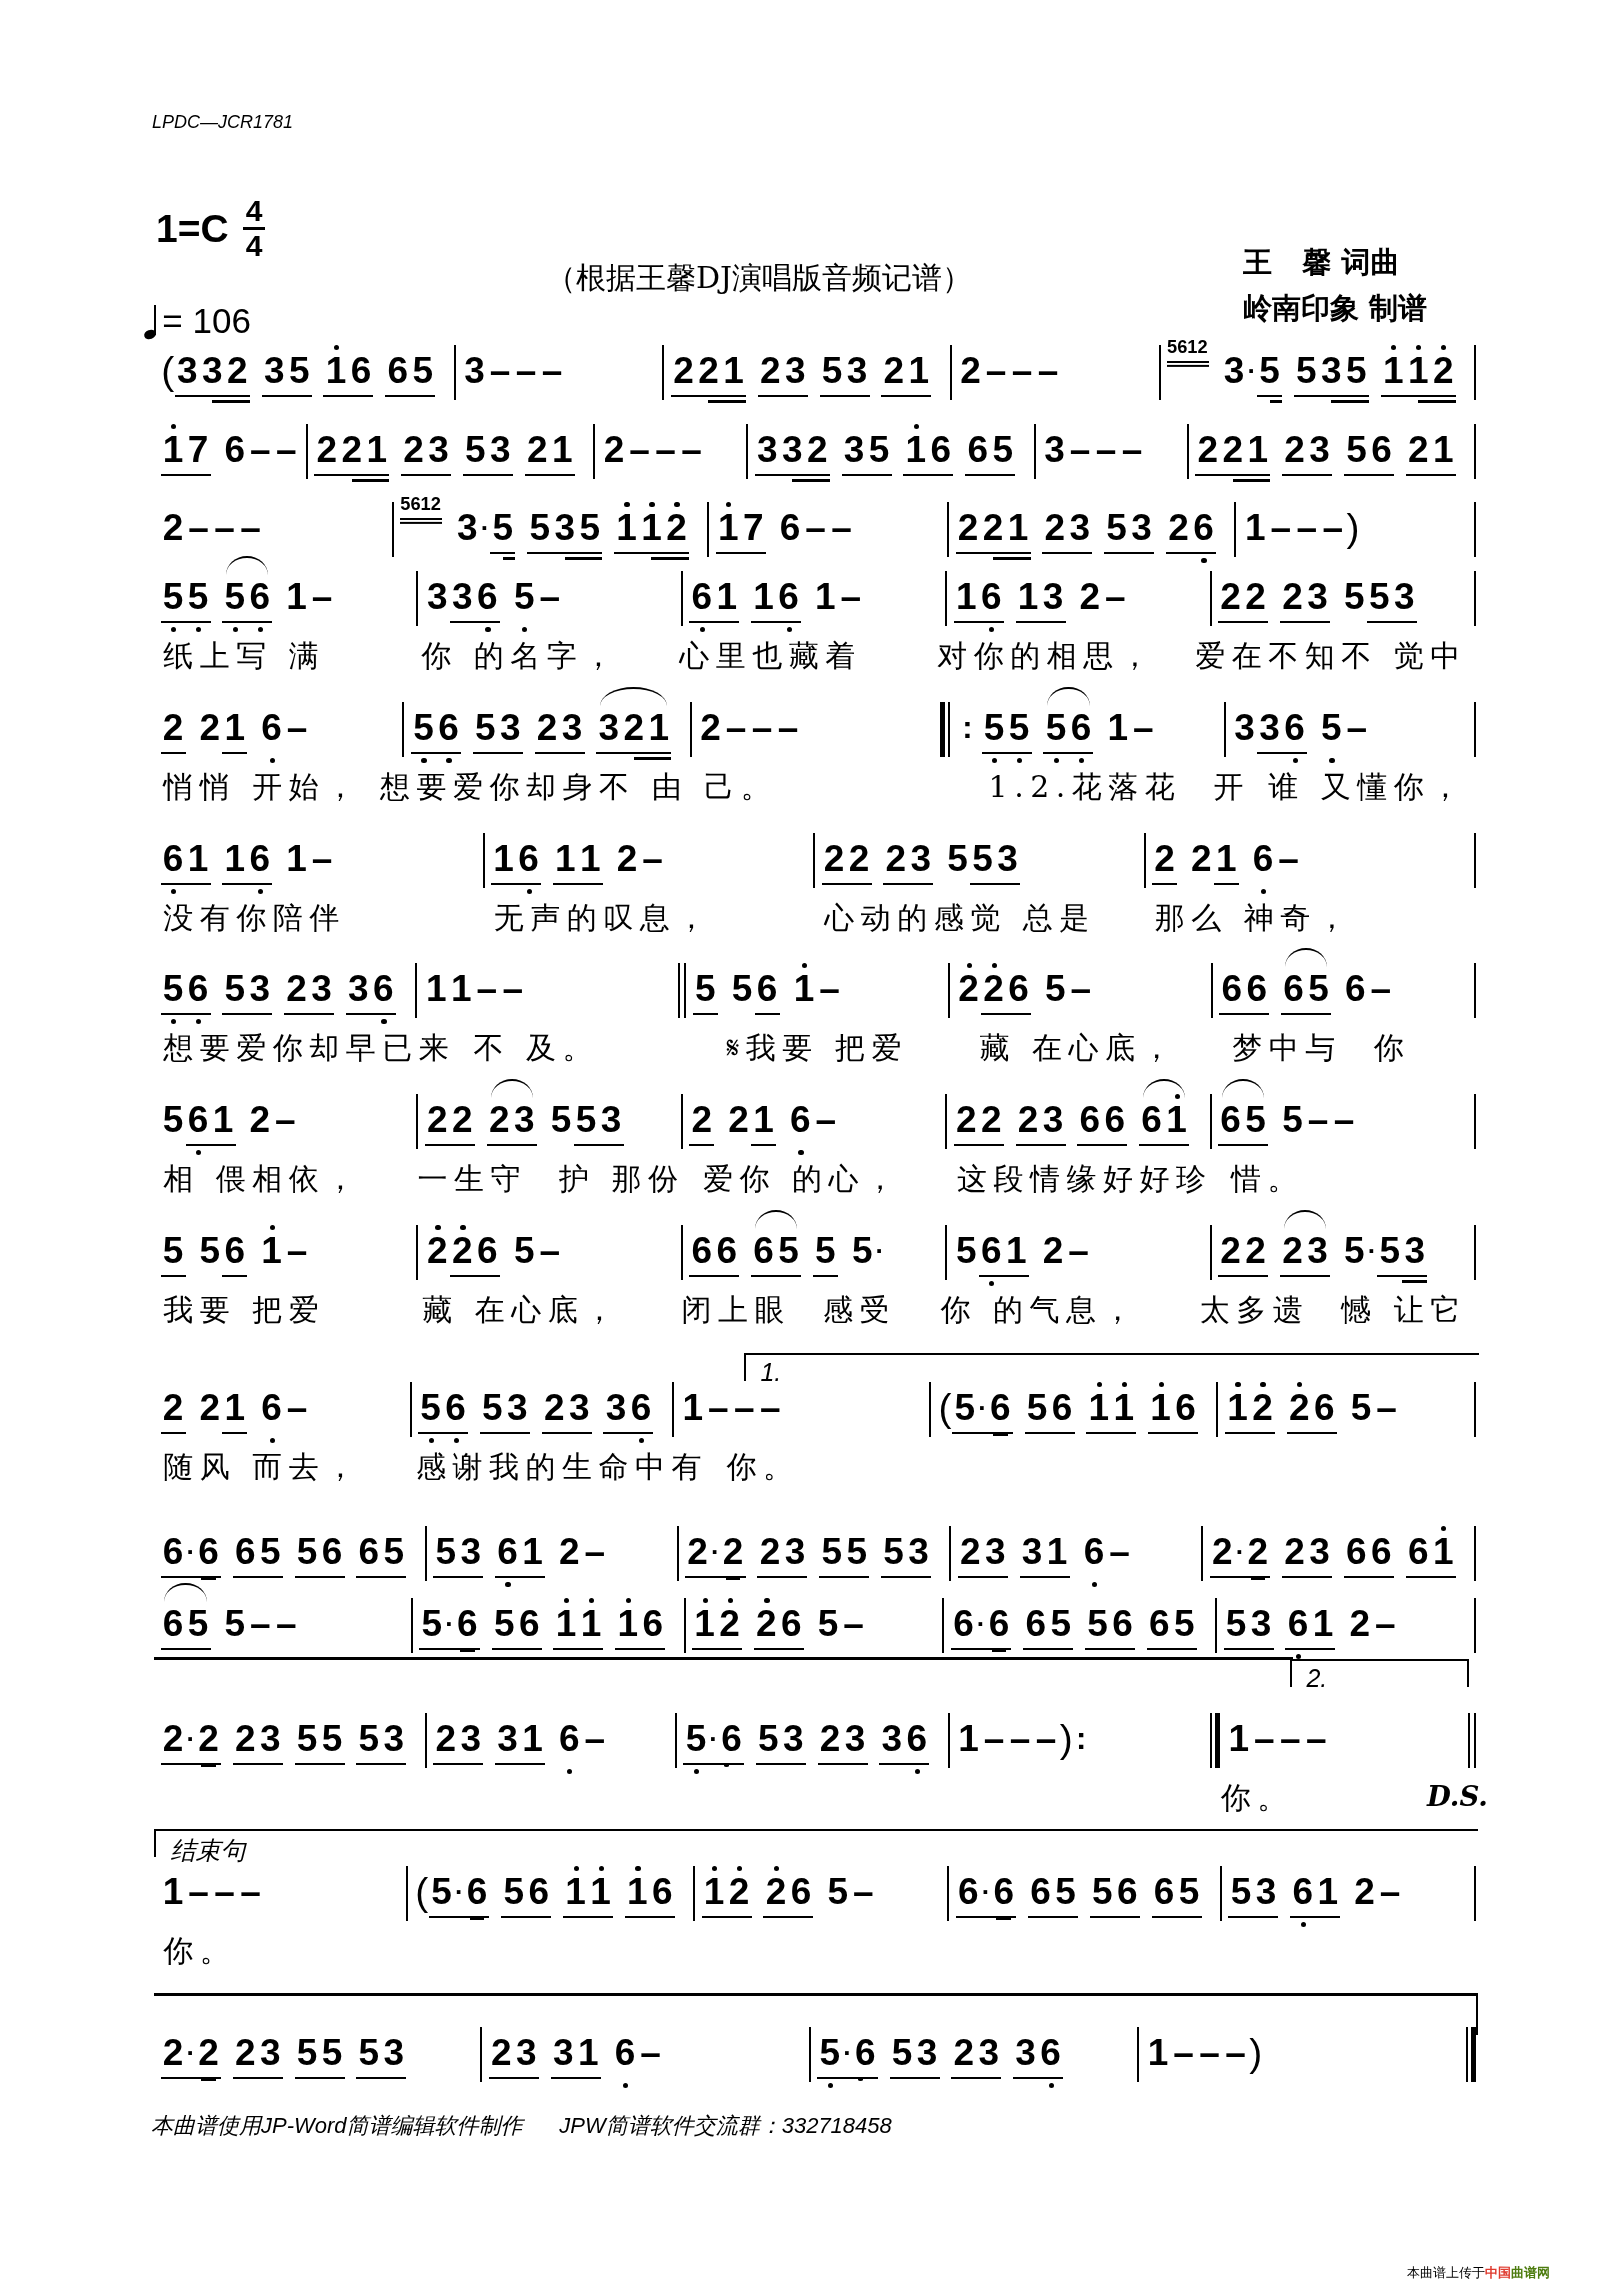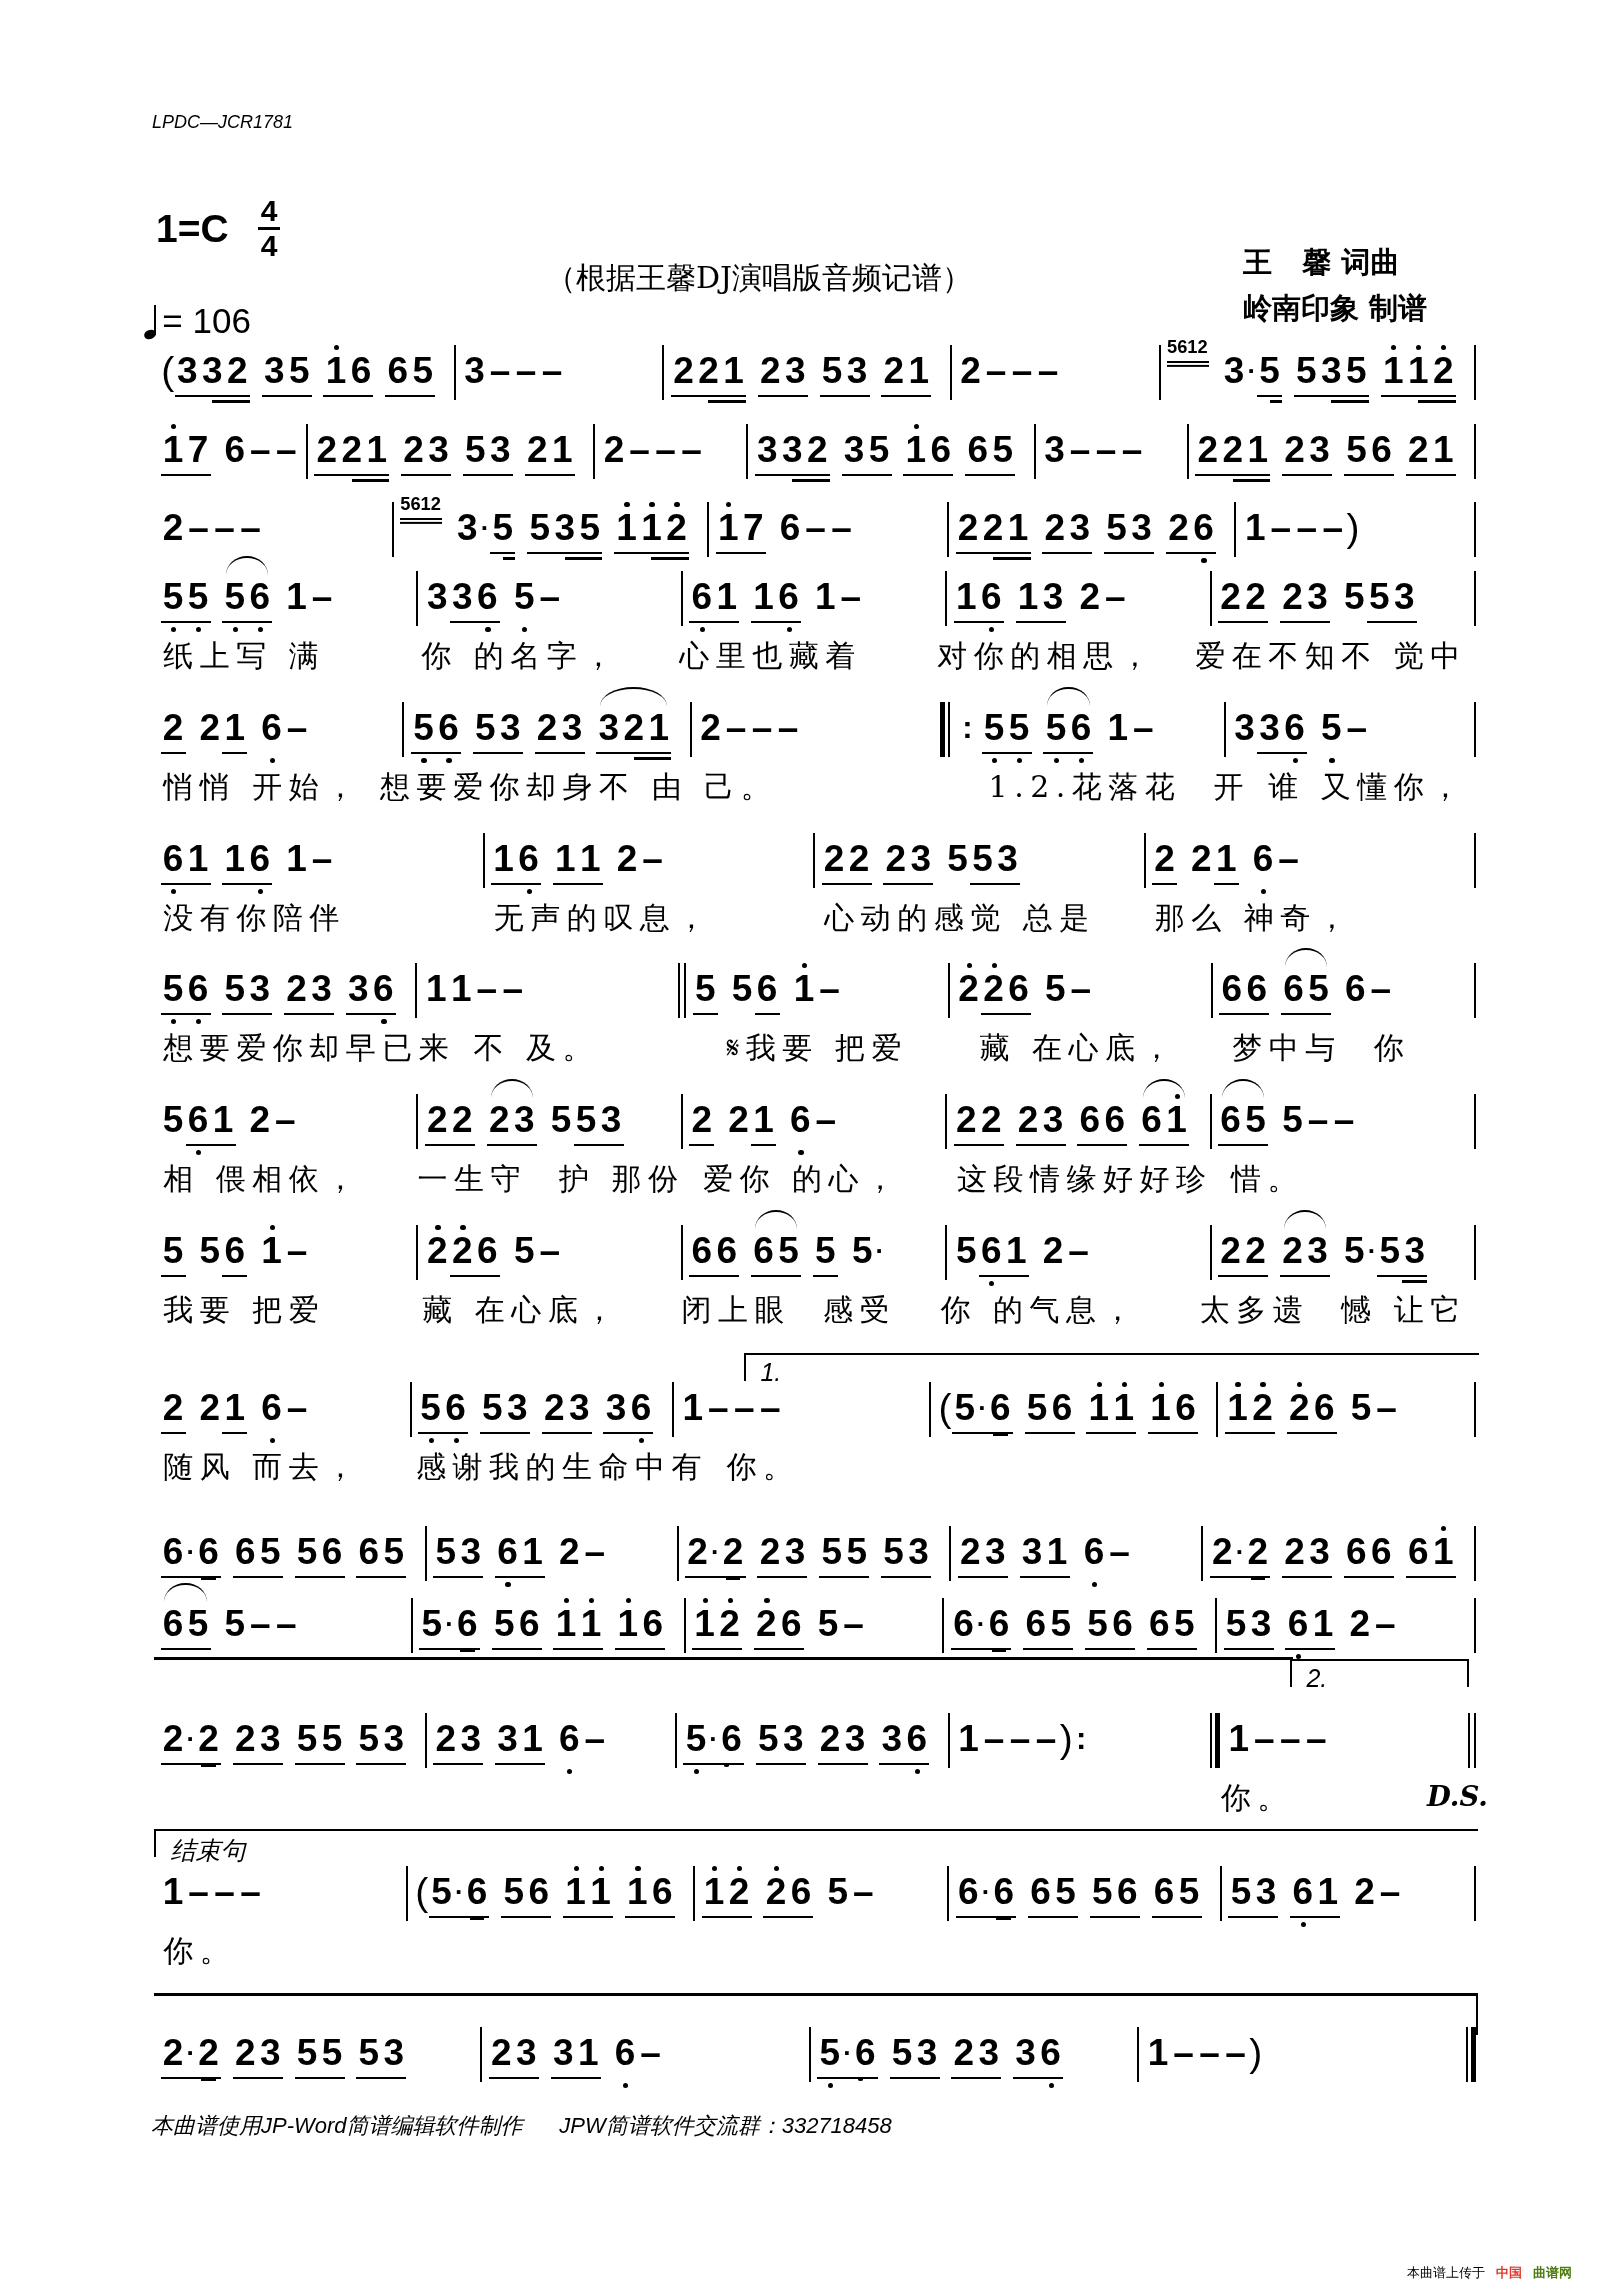--- a/index.html
+++ b/index.html
@@ -1,21 +1,21 @@
 <!DOCTYPE html>
 <html style="font-size:10.5px"><head>
 <meta charset="utf-8">
 <style>
   html, body { margin: 0; padding: 0; background: #ffffff; }
   body { width: 1623px; height: 2295px; position: relative; overflow: hidden;
          font-family: "Liberation Sans", "DejaVu Sans", sans-serif; color: #000; }
   .page { position: absolute; left: 0; top: 0; width: 1623px; height: 2295px; }
   .code { position: absolute; left: 152px; top: 112px; font-size: 18px; font-style: italic; }
   .title { position: absolute; left: 687px; top: 149px; font-size: 60px; font-family: "DejaVu Serif", serif; font-weight: bold; letter-spacing: 98px; }
-  .key { position: absolute; left: 156px; top: 196px; font-size: 39px; font-weight: bold; display: flex; align-items: center; gap: 15px; }
+  .key { position: absolute; left: 156px; top: 196px; font-size: 39px; font-weight: bold; display: flex; align-items: center; }
   .timesig { display: inline-flex; flex-direction: column; align-items: center; margin-left: 14.4px; font-size: 30px; line-height: 30px; }
   .timesig .bar { width: 22px; height: 2.6px; background: #000; margin: 1.3px 0; }
   .subtitle { position: absolute; left: 546px; top: 258px; font-size: 30px; font-family: "DejaVu Serif", serif; }
   .credits { position: absolute; left: 1243px; top: 239px; font-size: 29px; font-family: "DejaVu Serif", serif; font-weight: bold; line-height: 46px; }
   .credits div { white-space: pre; }
   .tempo { position: absolute; left: 144px; top: 301px; font-size: 35px; display: flex; align-items: center; }
   .qnote { display: inline-block; position: relative; width: 14.4px; height: 34px; margin-right: 3.9px; }
   .qnote::before { content: ""; position: absolute; left: 0; bottom: 0; width: 11.8px; height: 8.5px; background: #000; border-radius: 50%; transform: rotate(-20deg); }
   .qnote::after { content: ""; position: absolute; left: 9.8px; bottom: 3.3px; width: 2px; height: 30px; background: #000; }
 
@@ -54,21 +54,21 @@
 
   .volta { position: absolute; border-top: 2.6px solid #000; border-left: 2px solid #000; height: 26px; }
   .volta .vl { position: absolute; left: 14.4px; top: 2.6px; font-size: 25px; font-style: italic; }
   .volta.rclosed { border-right: 2px solid #000; }
   .coda-line { position: absolute; border-top: 3.3px solid #000; }
   .coda-line.r { border-right: 2px solid #000; }
 
   .ds { position: absolute; left: 1427px; top: 1780px; font-size: 27.5px; font-weight: bold; font-style: italic; font-family: "DejaVu Serif", serif; }
   .footer { position: absolute; left: 151px; top: 2110px; font-size: 22px; font-style: italic; line-height: 31px; }
   .footer div { white-space: pre; }
-  .upload { position: absolute; left: 1407px; top: 2264px; font-size: 13px; display: flex; align-items: center; gap: 11px; }
+  .upload { position: absolute; left: 1407px; top: 2264px; font-size: 13px; display: flex; align-items: center; gap: 0; }
   .upload .logo1 { color: #e03a2e; font-weight: bold; }
   .upload .logo2 { color: #4d7c0f; font-weight: bold; }
 </style>
 </head>
 <body>
 
 <div class="page">
   <div class="code">LPDC—JCR1781</div>
   <div class="key">
     <span>1=C</span>

